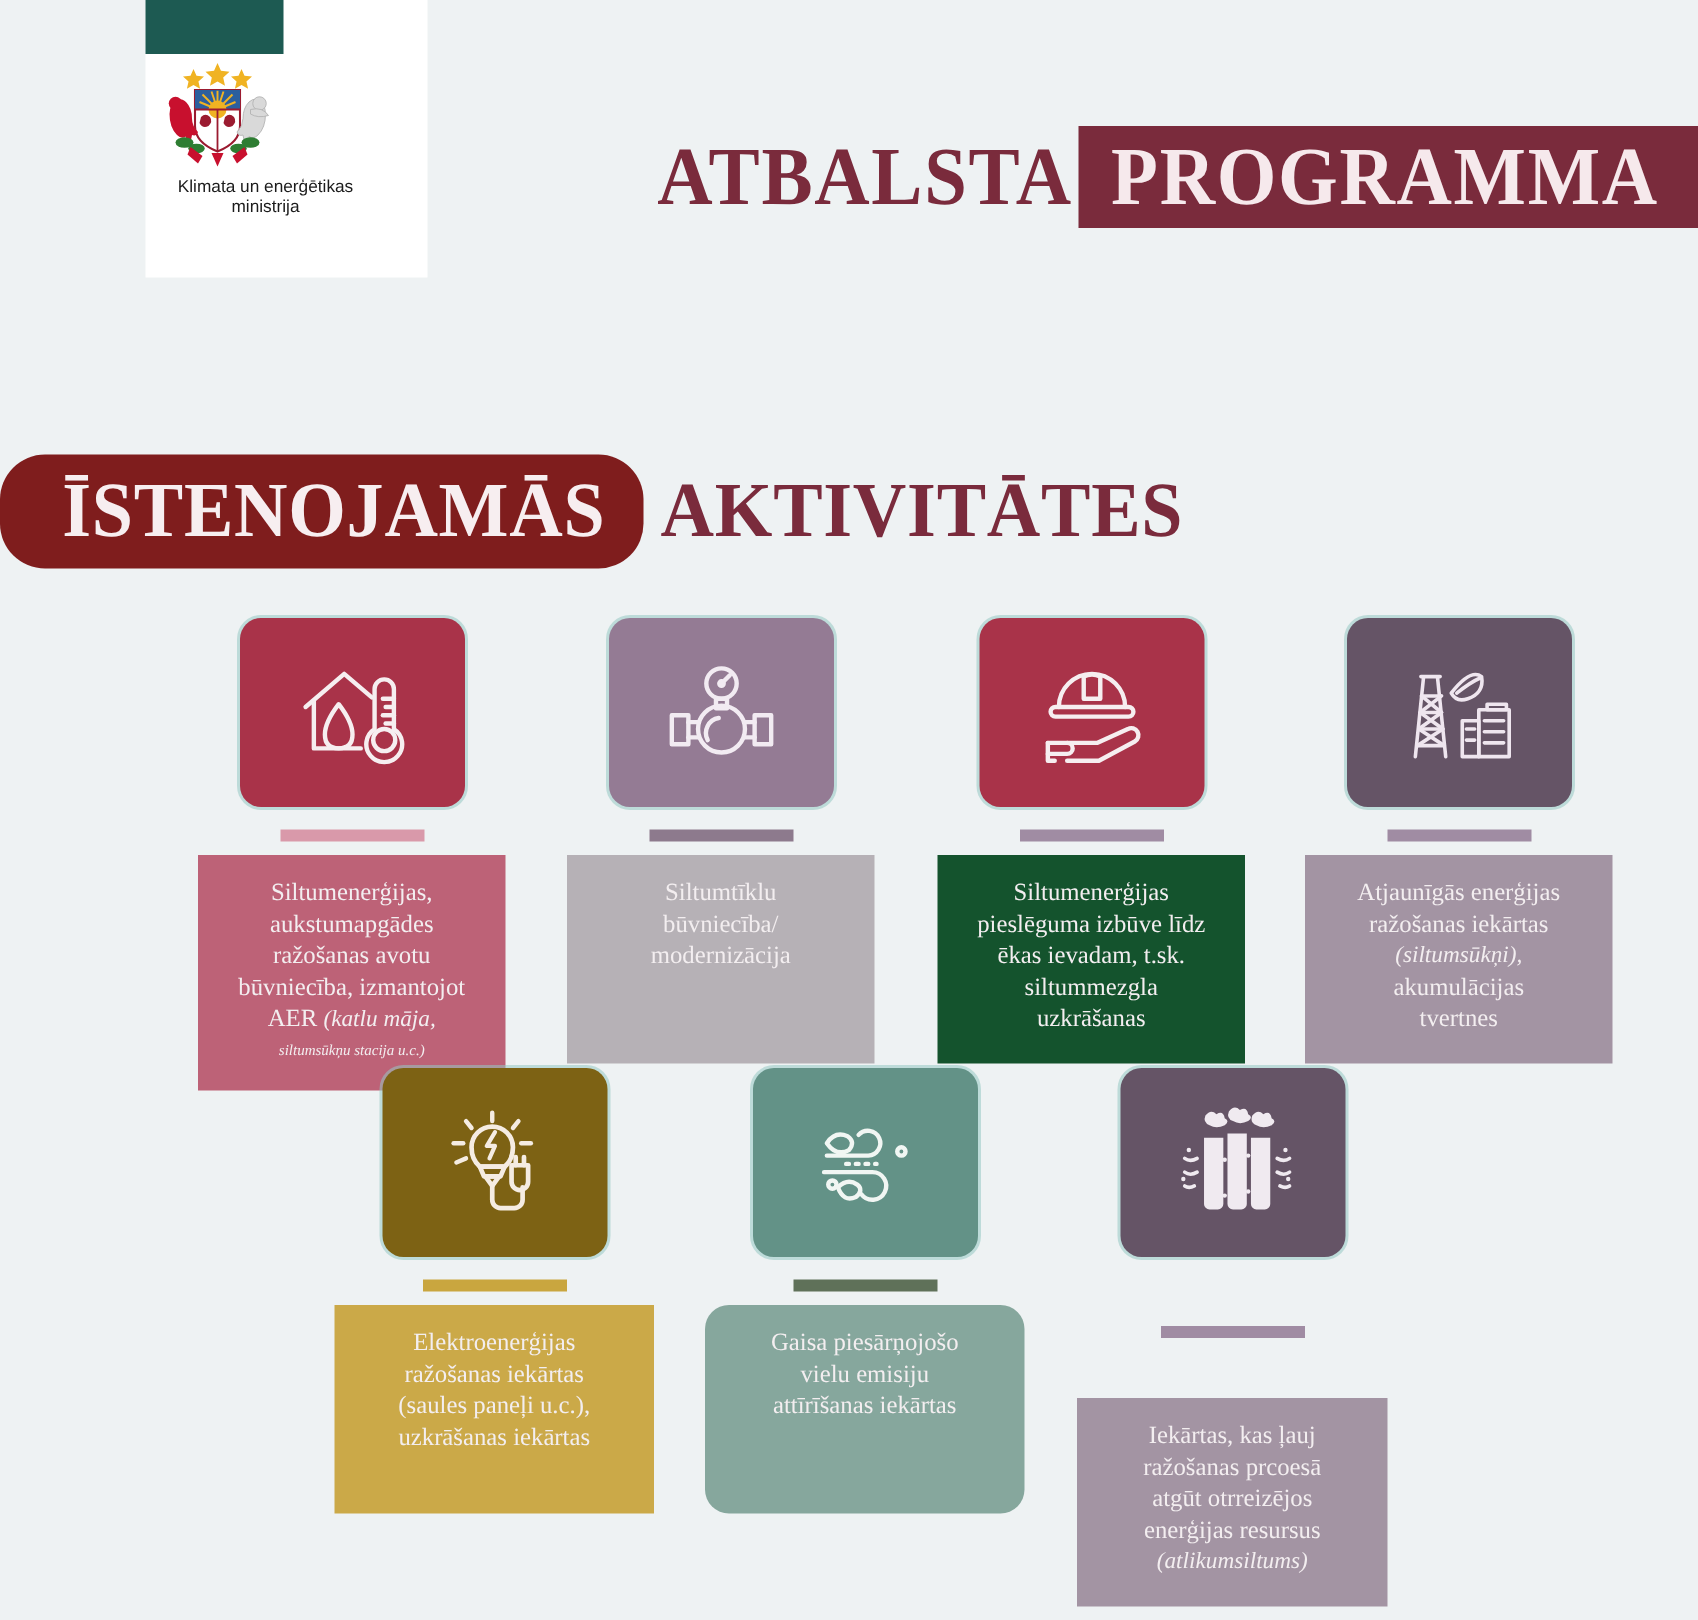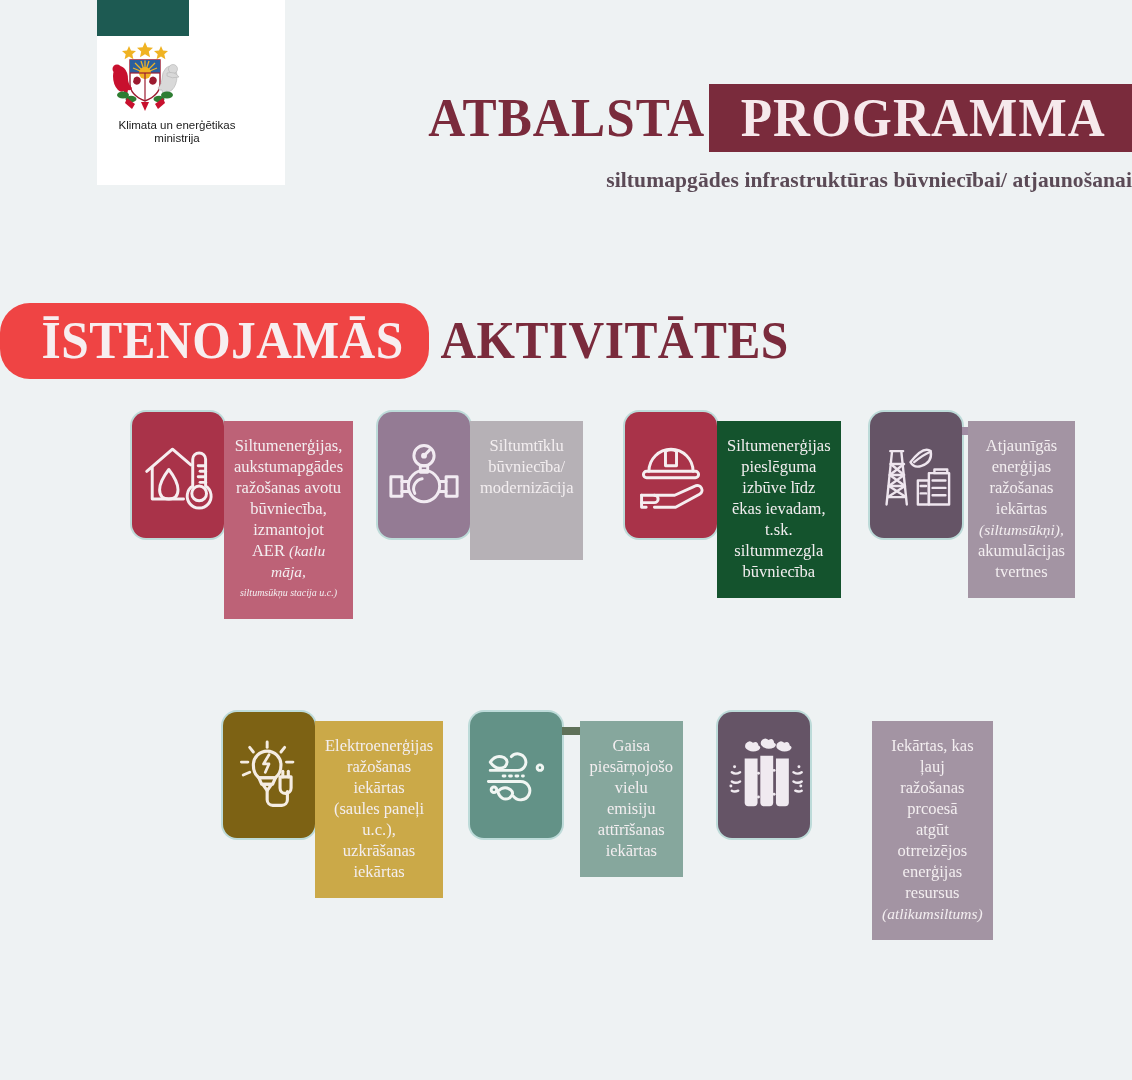--- a/index.html
+++ b/index.html
@@ -74,21 +74,21 @@
     letter-spacing: 1.2px;
     color: #7A2B3C;
     line-height: 68px;
     padding-right: 4px;
     transform: scaleX(0.93);
     transform-origin: right center;
     white-space: nowrap;
   }
   .title-part2-box {
     background: #7A2B3C;
-    padding: 0 12px 0 18px;
+    padding: 0 12px 0 8px;
     display: flex;
     align-items: center;
   }
   .title-part2 {
     font-family: "Liberation Serif", serif;
     font-weight: bold;
     font-size: 55px;
     letter-spacing: 1.2px;
     color: #f6e9ec;
     line-height: 68px;
@@ -109,21 +109,21 @@
 
   
   .section-head {
     position: absolute;
     left: 0; top: 303px;
     display: flex;
     align-items: stretch;
     height: 76px;
   }
   .section-head-box {
-    background: #ef4444;
+    background: #7f1d1d;
     display: flex;
     align-items: center;
     padding: 0 16px 0 32px;
     border-radius: 30px;
   }
   .section-head-box span {
     font-family: "Liberation Serif", serif;
     font-weight: bold;
     font-size: 52px;
     line-height: 76px;
@@ -152,21 +152,22 @@
     left: 0; top: 412px;
     width: 1132px;
   }
   .row {
     position: relative;
     width: 1132px;
   }
   .card {
     position: absolute;
     display: flex;
-    flex-direction: row;
+    flex-direction: column;
+    align-items: center;
   }
   .tile {
     width: 150px;
     height: 126px;
     border-radius: 14px;
     box-shadow: 0 0 0 2px rgba(150,200,195,0.55);
     display: flex;
     align-items: center;
     justify-content: center;
   }
@@ -264,21 +265,20 @@
     </div>
   </div>
 
   <div class="title-wrap">
     <div class="title-line">
       <div class="title-part1">ATBALSTA</div>
       <div class="title-part2-box">
         <div class="title-part2">PROGRAMMA</div>
       </div>
     </div>
-    <div class="subtitle">siltumapgādes infrastruktūras būvniecībai/ atjaunošanai</div>
   </div>
 </div>
 
 <div class="section-head">
   <div class="section-head-box">
     <span>ĪSTENOJAMĀS</span>
   </div>
   <div class="section-head-rest">AKTIVITĀTES</div>
 </div>
 
@@ -348,21 +348,21 @@
     <path d="M18 72 v13 h5"></path>
   </svg>
           </span>
         </div>
         <div class="divider" style="background: rgb(160, 140, 163);"></div>
         <div class="textbox" style="background: #14532d; width: 205px; min-height: 139px;">
           <div>Siltumenerģijas</div>
           <div>pieslēguma izbūve līdz</div>
           <div>ēkas ievadam, t.sk.</div>
           <div>siltummezgla</div>
-          <div>būvniecība</div>
+          <div>uzkrāšanas</div>
         </div>
       </div>
       <div class="card" style="left: 870px; width: 205px;">
         <div class="tile" style="background: rgb(101, 84, 102);">
           <span>
             <svg viewBox="0 0 100 100" width="92" height="92" fill="none" stroke="#efe6ef" stroke-width="2.6" stroke-linecap="round" stroke-linejoin="round">
     <path d="M22 24 h14 M24 24 L18 82 M34 24 L40 82"></path>
     <path d="M22.5 38 L36 38 M21.5 50 L37 50 M20.5 62 L38 62 M19.5 74 L39 74"></path>
     <path d="M22.5 38 L37 50 M37 38 L21.5 50 M21.5 50 L38 62 M37 50 L20.5 62 M20.5 62 L39 74 M38 62 L19.5 74"></path>
     <path d="M44 36 q14 -18 22 -12 q2 12 -10 16 q-8 3 -12 -4 z"></path>
@@ -424,21 +424,21 @@
     <path d="M22 45 h30 a9 9 0 1 0 -7 -15"></path>
     <path d="M20 57 h35 a10 10 0 1 1 -8 16"></path>
     <path d="M30 68 q7 -7 14 -2 q5 4 -1 9 q-9 4 -13 -7 z"></path>
     <circle cx="76" cy="42" r="3"></circle>
     <circle cx="26" cy="66" r="3"></circle>
     <path d="M36 51 h22" stroke-dasharray="2 5"></path>
   </svg>
           </span>
         </div>
         <div class="divider" style="background: rgb(95, 113, 89);"></div>
-        <div class="textbox" style="background: rgb(134, 167, 157); width: 213px; min-height: 139px;">
+        <div class="textbox" style="background: rgb(134, 167, 157); width: 213px; min-height: 139px; border-radius: 16px;">
           <div>Gaisa piesārņojošo</div>
           <div>vielu emisiju</div>
           <div>attīrīšanas iekārtas</div>
         </div>
       </div>
       <div class="card" style="left: 718px; width: 207px; gap: 31px;">
         <div class="tile" style="background: rgb(101, 84, 102);">
           <span>
             <svg viewBox="0 0 100 100" width="92" height="92" fill="none" stroke="#f0eaf0" stroke-width="3" stroke-linecap="round" stroke-linejoin="round">
     <g fill="#f0eaf0" stroke="none">

